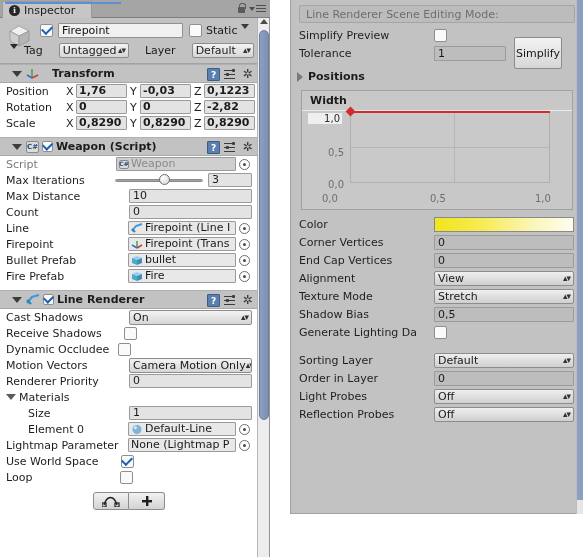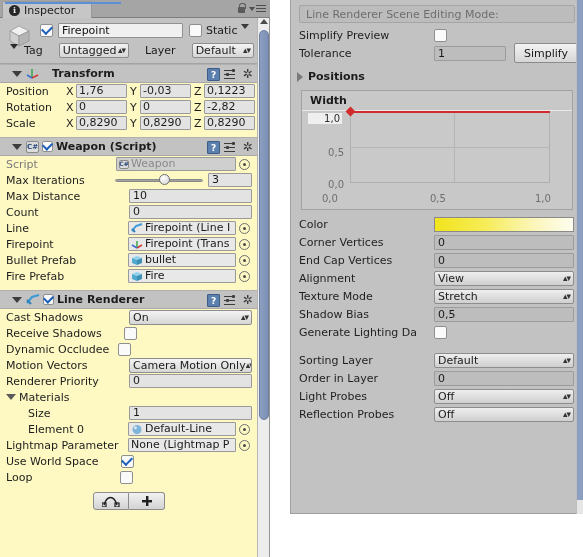--- a/index.html
+++ b/index.html
@@ -55,21 +55,21 @@
     content:""; position:absolute; left:2px; top:0px; width:5px; height:5px;
     border:1.5px solid #5a5a5a; border-bottom:none; border-radius:3px 3px 0 0;
   }
   .menu-icon { display:flex; align-items:center; gap:1px; }
   .menu-caret { width:0;height:0;border-left:3px solid transparent;border-right:3px solid transparent;border-top:4px solid #4e4e4e; }
   .menu-lines { display:flex; flex-direction:column; gap:1.5px; }
   .menu-lines i { display:block; width:10px; height:1.5px; background:#4e4e4e; }
 
   .ins-body {
     position: absolute; left: 0; top: 18px; width: 258px; height: 539px;
-    background: #fef9c3;
+    background: #ffffff;
     overflow: hidden;
   }
 
   
   .obj-header {
     position: relative; height: 46px;
     background: #c2c2c2;
     border-bottom: 1px solid #a3a3a3;
   }
   .cube-icon {
@@ -150,21 +150,21 @@
   .lr-icon { width:14px;height:12px; flex:0 0 auto;}
 
   
   .prow { display: flex; align-items: center; height: 16px; padding-left: 6px; font-size: 11px; }
   .plabel { flex: 0 0 auto; color: #1e1e1e; white-space: nowrap; overflow:hidden; }
   .plabel.dim { color: #7b7b7b; }
   .vec-row { display:flex; align-items:center; height:16px; padding-left:6px; font-size:11px; }
   .vec-row .plabel { width: 60px; }
   .axis-lbl { width: 11px; text-align:left; }
   .vfield { background:#e3e3e3; border:1px solid #9a9a9a; border-radius:1px; height:14px; line-height:12px; padding:0 2px; font-size:11px; margin-right:3px; }
-  .vfield.w3 { width: 55px; }
+  .vfield.w3 { width: 55px; font-weight: bold; }
 
   .prow .ctl { margin-left: auto; margin-right: 8px; display:flex;align-items:center; }
   .numfield {
     background:#e3e3e3; border:1px solid #9a9a9a; border-radius:1px;
     height:14px; line-height:12px; padding:0 3px; font-size:11px; color:#1a1a1a;
     overflow:hidden; white-space:nowrap;
   }
   .objfield {
     background:#e8e8e8; border:1px solid #9a9a9a; border-radius:1px;
     height:14px; line-height:12px; padding:0 2px; font-size:11px; color:#1a1a1a;
@@ -217,21 +217,21 @@
     height:15px; line-height:13px; padding:0 3px; font-size:11px; color:#1a1a1a;
     overflow:hidden; white-space:nowrap;
   }
   .rpopup {
     background: linear-gradient(#efefef,#cfcfcf);
     border:1px solid #8d8d8d; border-radius:2px; height:15px;
     display:flex;align-items:center;justify-content:space-between; padding:0 3px;
     font-size:11px; color:#1b1b1b;
   }
   .btn-simplify {
-    height:20px; padding:0 9px; background:linear-gradient(#f3f3f3,#d6d6d6);
+    height:32px; padding:0 1px; background:linear-gradient(#f3f3f3,#d6d6d6);
     border:1px solid #8b8b8b; border-radius:2px; font-size:11px; color:#161616;
     display:flex;align-items:center;justify-content:center;
   }
   .foldrow { display:flex;align-items:center; gap:4px; padding-left:6px; height:19px; font-size:11px; font-weight:bold; }
 
   
   .curvebox {
     margin: 4px 10px 0 10px; height: 120px;
     background:#c8c8c8; border:1px solid #a2a2a2; position:relative;
   }

